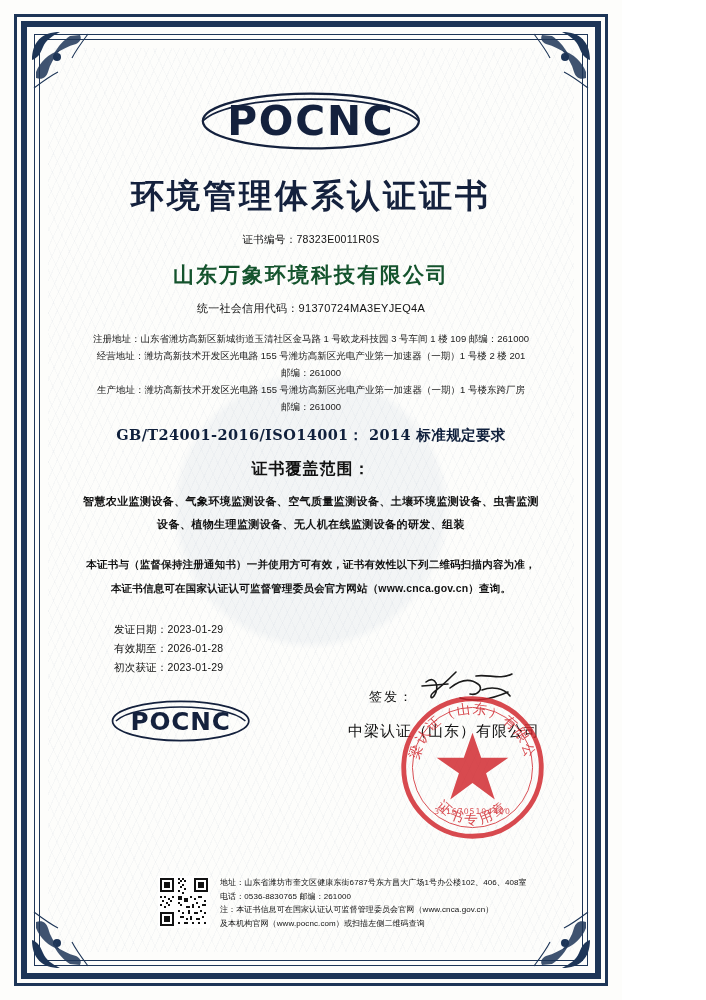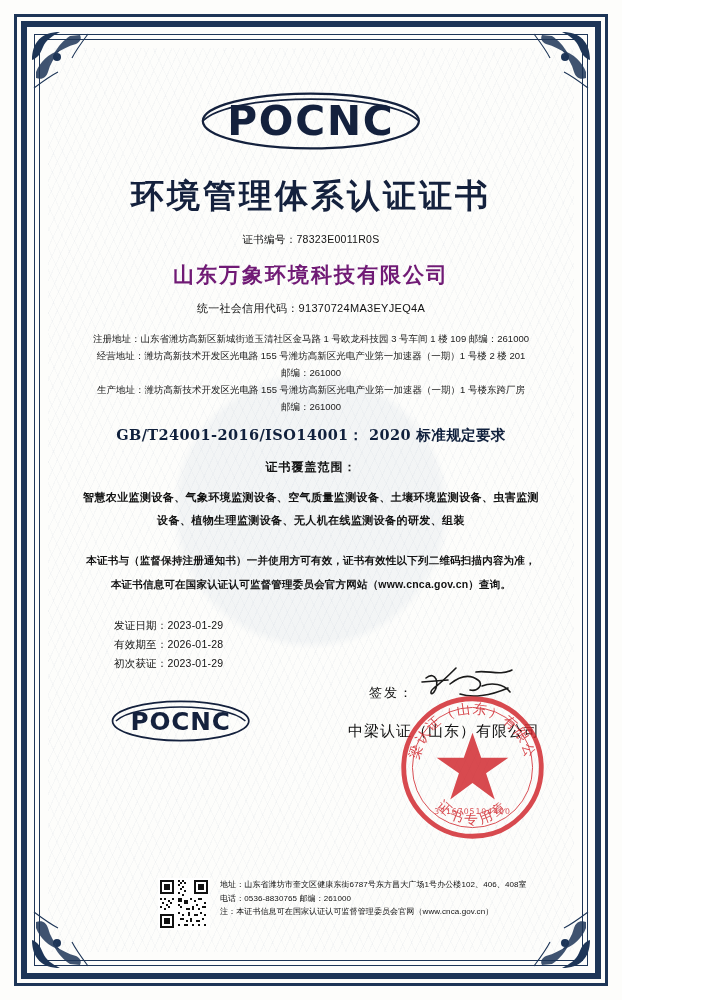--- a/index.html
+++ b/index.html
@@ -113,21 +113,21 @@
     color: #111;
     letter-spacing: .3px;
   }
 
   .company-name {
     margin-top: 14px;
     font-family: "DejaVu Sans", sans-serif;
     font-size: 21px;
     font-weight: bold;
     letter-spacing: 2px;
-    color: #701a75;
+    color: #14532d;
   }
 
   .credit-code {
     margin-top: 12px;
     font-size: 11px;
     letter-spacing: .3px;
   }
 
   .addr-block {
     margin-top: 14px;
@@ -147,21 +147,21 @@
     margin-top: 11px;
     font-family: "DejaVu Serif", serif;
     font-size: 14.5px;
     font-weight: bold;
     letter-spacing: .4px;
     color: #10203c;
   }
 
   .scope-title {
     margin-top: 14px;
-    font-size: 12px;
+    font-size: 16px;
     font-weight: bold;
     letter-spacing: 1px;
   }
 
   .scope-body {
     margin-top: 10px;
     font-size: 11px;
     font-weight: bold;
     line-height: 23px;
     letter-spacing: .4px;
@@ -341,21 +341,21 @@
 
     <div class="addr-block">
       <div class="addr-line">注册地址：山东省潍坊高新区新城街道玉清社区金马路 1 号欧龙科技园 3 号车间 1 楼 109    邮编：261000</div>
       <div class="addr-line">经营地址：潍坊高新技术开发区光电路 155 号潍坊高新区光电产业第一加速器（一期）1 号楼 2 楼 201</div>
       <div class="addr-line">邮编：261000</div>
       <div class="addr-line">生产地址：潍坊高新技术开发区光电路 155 号潍坊高新区光电产业第一加速器（一期）1 号楼东跨厂房</div>
       <div class="addr-line">邮编：261000</div>
     </div>
 
 
-    <div class="standard-line">GB/T24001-2016/ISO14001： 2020 标准规定要求</div>
+    <div class="standard-line">GB/T24001-2016/ISO14001： 2014 标准规定要求</div>
 
     <div class="scope-title">证书覆盖范围：</div>
 
     <div class="scope-body">
       <div>智慧农业监测设备、气象环境监测设备、空气质量监测设备、土壤环境监测设备、虫害监测</div>
       <div>设备、植物生理监测设备、无人机在线监测设备的研发、组装</div>
     </div>
 
     <div class="note-block">
       <div>本证书与（监督保持注册通知书）一并使用方可有效，证书有效性以下列二维码扫描内容为准，</div>
@@ -457,20 +457,21 @@
             <rect x="23" y="23" width="1" height="1"></rect>
             <rect x="10" y="13" width="1" height="1"></rect>
               <rect x="19" y="13" width="1" height="1"></rect>
           </g>
         </svg>
       </div>
       <div class="footer-text">
         <div>地址：山东省潍坊市奎文区健康东街6787号东方昌大广场1号办公楼102、406、408室</div>
         <div>电话：0536-8830765        邮编：261000</div>
         <div>注：本证书信息可在国家认证认可监督管理委员会官网（www.cnca.gov.cn）</div>
+        <div>及本机构官网（www.pocnc.com）或扫描左侧二维码查询</div>
       </div>
     </div>
 
   </div>
 
   <div class="seal">
     <svg viewBox="0 0 160 160" xmlns="http://www.w3.org/2000/svg">
       <defs>
         <path id="sealTopArc" d="M 24 80 A 56 56 0 0 1 136 80"></path>
         <path id="sealBotArc" d="M 34 92 A 46 46 0 0 0 126 92"></path>

